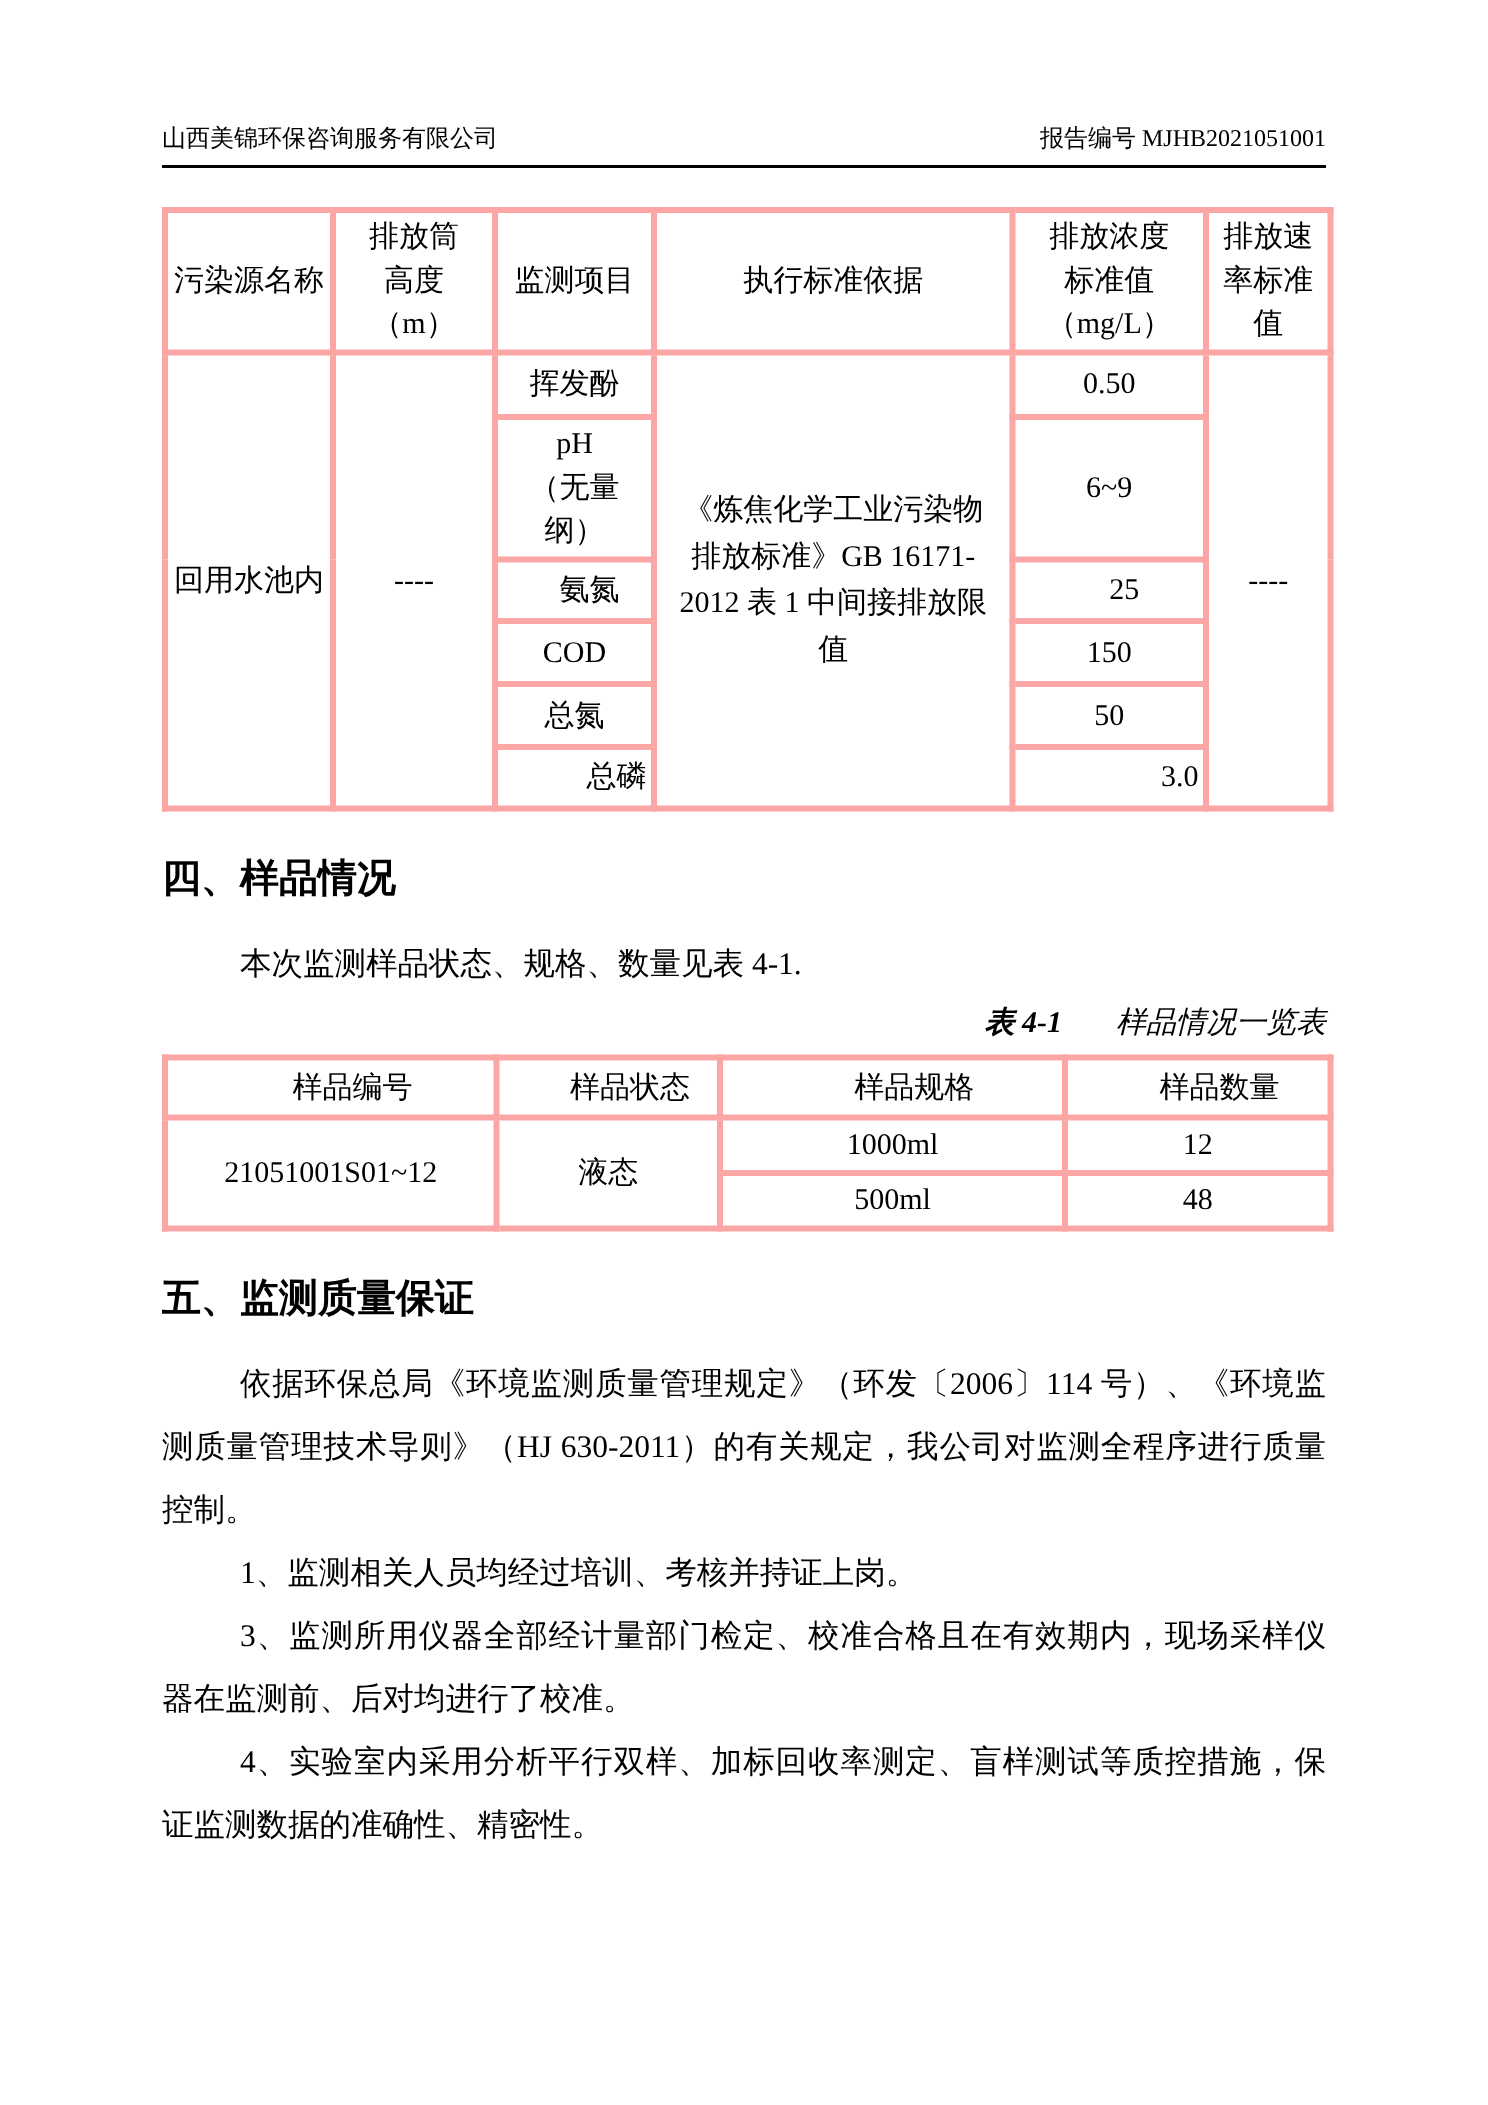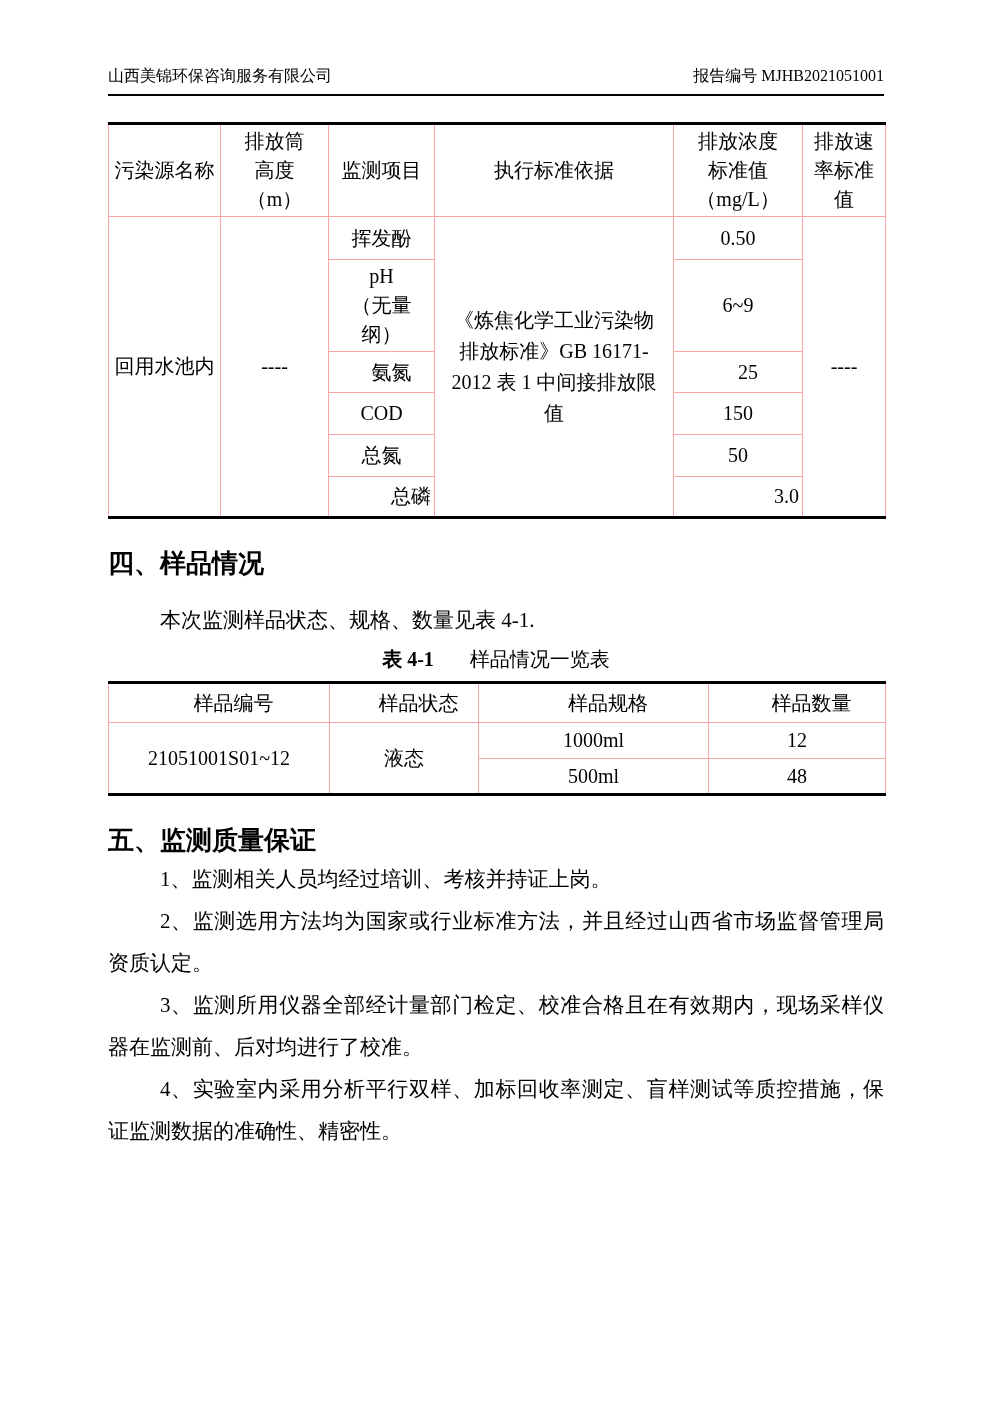--- a/index.html
+++ b/index.html
@@ -3,38 +3,38 @@
 <meta charset="utf-8">
 <style>
   * { box-sizing: border-box; }
   html, body { margin: 0; padding: 0; }
   body {
     width: 992px; height: 1403px;
     background: #ffffff; color: #000000;
     font-family: "Liberation Serif", "DejaVu Serif", serif;
     overflow: hidden;
   }
-  .page { width: 992px; height: 1375px; padding: 66px 108px 0 108px; }
+  .page { width: 992px; height: 1375px; padding: 66px 108px 0 108px; margin-top: 16px; }
 
   
   .doc-header {
     display: flex; justify-content: space-between; align-items: flex-end;
     font-size: 16px; padding-bottom: 7px;
     border-bottom: 2px solid #000;
   }
 
   
   table {
     border-collapse: collapse; table-layout: fixed; width: 777px;
     border-top: 3px solid #000; border-bottom: 3px solid #000;
     border-left: 1px solid #000; border-right: 1px solid #000;
     font-size: 20px;
   }
   td {
-    border: 1px solid #fca5a5;
+    border: 4px solid #fca5a5;
     text-align: center; vertical-align: middle;
     padding: 2px 3px;
     white-space: pre-line;
     line-height: 1.45;
   }
   .standards-table { margin-top: 26px; }
   .standards-table tr.hdr td { height: 78px; }
   .standards-table tr.r1 td { height: 43px; }
   .standards-table tr.r2 td { height: 47px; }
   .standards-table tr.r3 td { height: 41px; padding-left: 23px; }
@@ -50,21 +50,21 @@
   
   .section-heading {
     font-size: 26px; font-weight: 600; margin: 27px 0 0 0;
   }
   .body-par {
     font-size: 21px; line-height: 42px; text-align: justify;
     text-indent: 52px; margin: 0;
   }
   .intro-par { margin-top: 18px; }
   .table-caption {
-    text-align: center; font-size: 20px; margin-top: 5px;
+    text-align: right; font-size: 20px; margin-top: 5px; font-style: italic;
   }
   .table-caption .cap-label { font-weight: bold; margin-right: 36px; }
   .qa-par-first { margin-top: 18px; }
 
   
   .doc-footer {
     margin-top: 40px; text-align: center; font-size: 15px;
     letter-spacing: 1px;
   }
 </style>
@@ -163,19 +163,19 @@
     </tr>
     <tr class="row">
       <td>500ml</td>
       <td>48</td>
     </tr>
   </tbody>
     </table>
 
   <h2 class="section-heading">五、监测质量保证</h2>
 
+  <p class="body-par qa-par-first">依据环保总局《环境监测质量管理规定》（环发〔2006〕114 号）、《环境监测质量管理技术导则》（HJ 630-2011）的有关规定，我公司对监测全程序进行质量控制。</p>
   <p class="body-par">1、监测相关人员均经过培训、考核并持证上岗。</p>
-  <p class="body-par">2、监测选用方法均为国家或行业标准方法，并且经过山西省市场监督管理局资质认定。</p>
   <p class="body-par">3、监测所用仪器全部经计量部门检定、校准合格且在有效期内，现场采样仪器在监测前、后对均进行了校准。</p>
   <p class="body-par">4、实验室内采用分析平行双样、加标回收率测定、盲样测试等质控措施，保证监测数据的准确性、精密性。</p>
 
 
 </div>
 
 </body></html>

